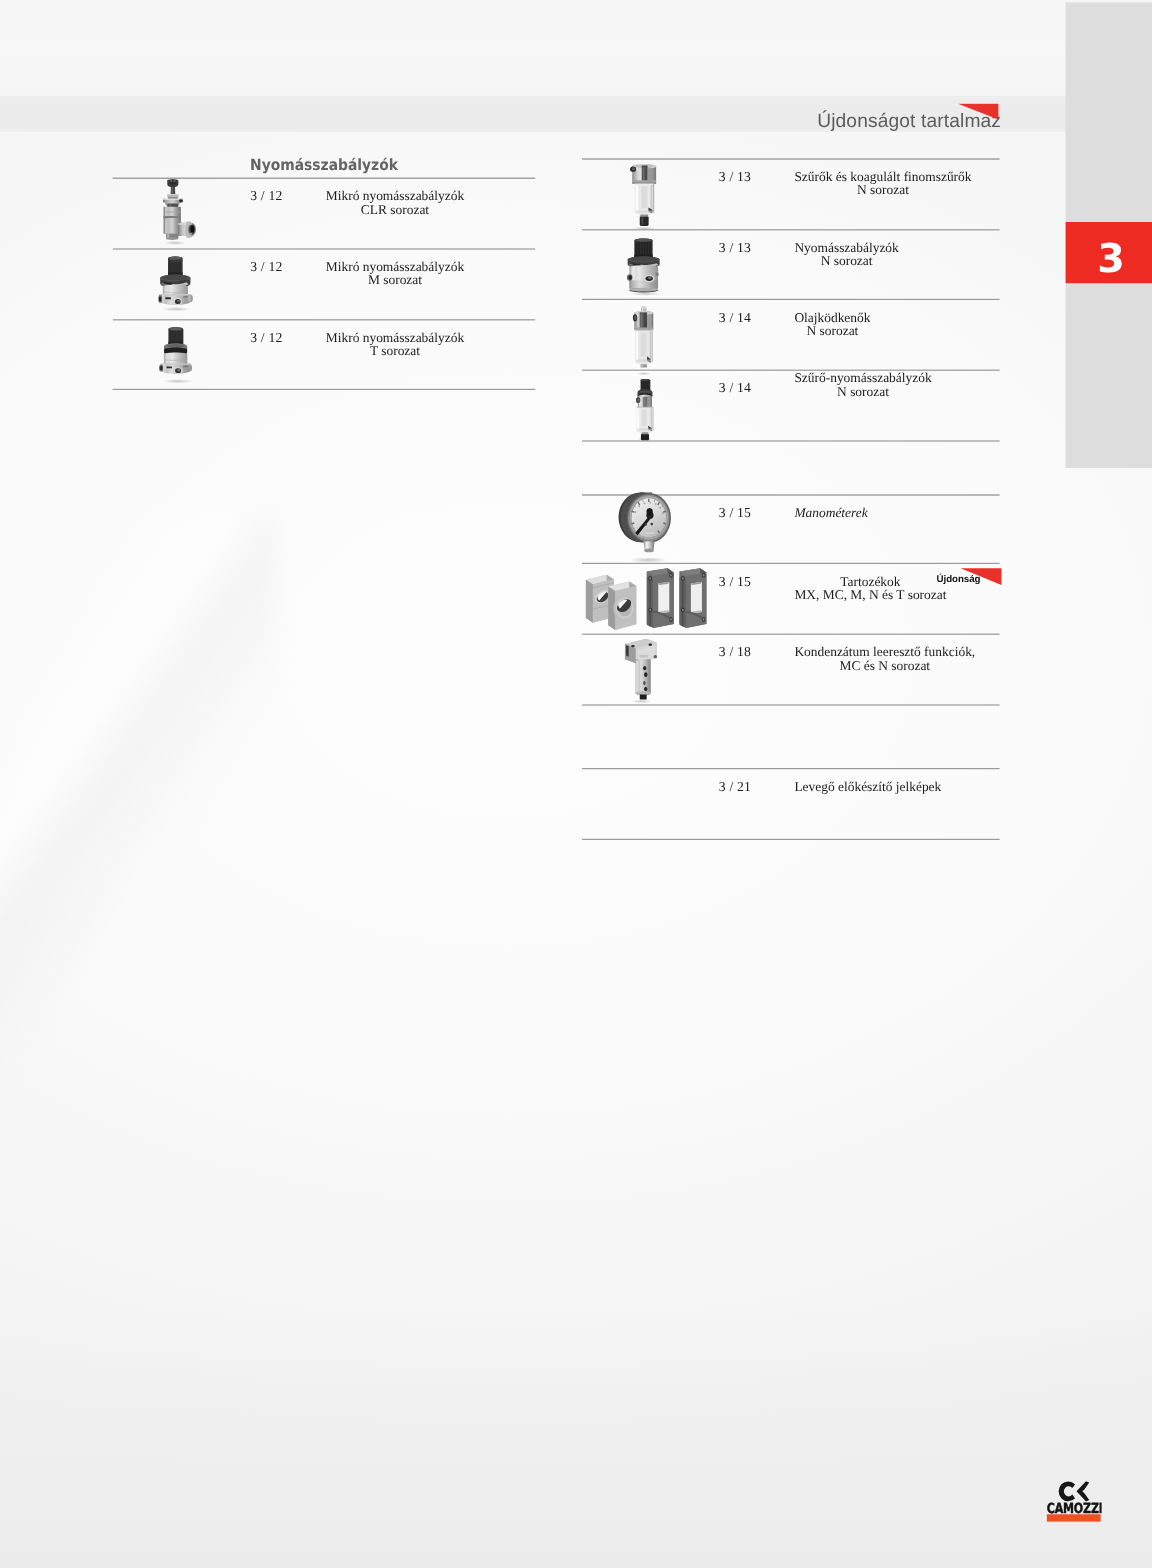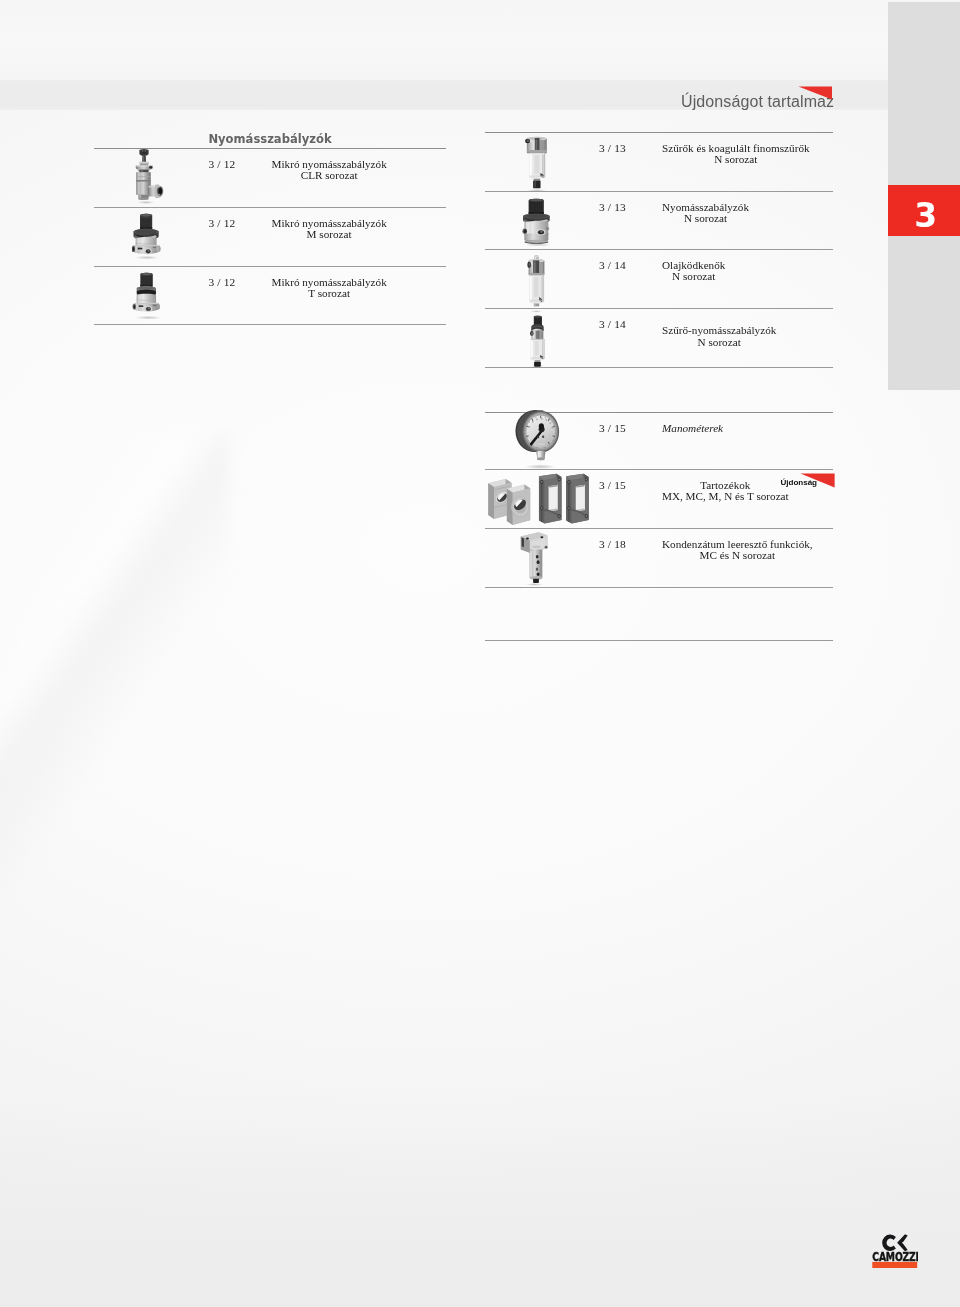--- a/index.html
+++ b/index.html
@@ -353,21 +353,21 @@
   <path d="M15.1 26.6v19" stroke="#c6c6c6" stroke-width="1.2" opacity=".9"></path>
   <path d="M7.6 27.6h3.6v14.8H7.6z" fill="#d2d2d2" opacity=".5"></path>
   <path d="M12.6 42l2.8 2 .2 2.6-3-1.4z" fill="#3b3b3b"></path>
   <path d="M3.7 44.4h12.4v1.6H3.7z" fill="#d0d0d0" opacity=".6"></path>
 
   <path d="M7.3 47.6h5.4v2.2H7.3z" fill="#8e8e8e"></path>
   <path d="M6.8 49.4h6.4v4.4a.8.8 0 0 1-.8.8H7.6a.8.8 0 0 1-.8-.8z" fill="#1e1e1e"></path>
 </svg>
         </div>
         <div class="pg" style="left: 114.5px; top: 9.5px;">3 / 14</div>
-        <div class="txt" style="left: 177.5px; top: 16px;"><span>Szűrő-nyomásszabályzók</span><br><span>N sorozat</span></div>
+        <div class="txt" style="left: 177.5px; top: 1px;"><span>Szűrő-nyomásszabályzók</span><br><span>N sorozat</span></div>
       </div>
     </div>
     <div style="margin-top: 44px;">
       <div class="sec-rule"></div>
       <div class="row" style="height: 57px;">
         <div class="thumb">
           <svg width="54" height="67" viewBox="0 0 45 51" preserveAspectRatio="none" style="position:absolute;left:29.4px;top:-9.8px">
   <ellipse cx="22" cy="48.5" rx="13" ry="1.8" fill="url(#gShadow)"></ellipse>
 
   <ellipse cx="16.4" cy="21.4" rx="15.2" ry="15.8" fill="#3b3b3b"></ellipse>
@@ -521,20 +521,24 @@
   <ellipse cx="17.2" cy="43.2" rx="1.3" ry="1.8" fill="#262626"></ellipse>
   <ellipse cx="15.3" cy="46.6" rx="5.7" ry="1.6" fill="#b6b6b6"></ellipse>
 
   <path d="M12.7 47.8h5.2v3.4a.7.7 0 0 1-.7.7h-3.8a.7.7 0 0 1-.7-.7z" fill="#1f1f1f"></path>
 </svg>
         </div>
         <div class="pg" style="left: 114.5px; top: 9.5px;">3 / 18</div>
         <div class="txt" style="left: 177.5px; top: 9.5px;"><span>Kondenzátum leeresztő funkciók,</span><br><span>MC és N sorozat</span></div>
       </div>
       <div class="row" style="height: 53px;"></div>
+      <div class="row" style="height: 59px;">
+        <div class="pg" style="left: 114.5px; top: 9.5px;">3 / 21</div>
+        <div class="txt" style="left: 177.5px; top: 9.5px;"><span>Levegő előkészítő jelképek</span></div>
+      </div>
     </div>
   </div>
 
 <svg class="logo" viewBox="0 0 46 35" preserveAspectRatio="none">
   <g fill="#17171a" transform="translate(2.1,0)">
     <path d="M21.8 3.0 A8.0 8.3 0 1 0 21.8 14.6 L19.5 11.5 A4.0 4.2 0 1 1 19.5 6.1 Z"></path>
     <path d="M33.6 1.5 L29.4 7.4 L27.8 8.8 L29.4 10.2 L33.6 16.1 L30.9 17.3 L23.0 8.8 L30.9 0.3 Z"></path>
   </g>
   <g transform="translate(0.3,0) scale(0.795,1)">
     <text x="0" y="26.6" font-family="DejaVu Sans, sans-serif" font-weight="bold" font-size="11.6" letter-spacing="-0.2" fill="#131313" stroke="#131313" stroke-width="0.42" paint-order="stroke">CAMOZZI</text>

